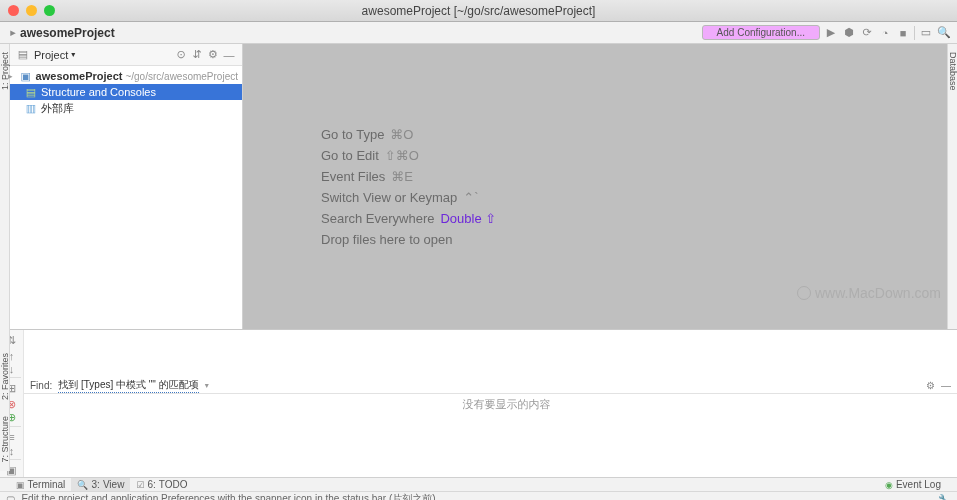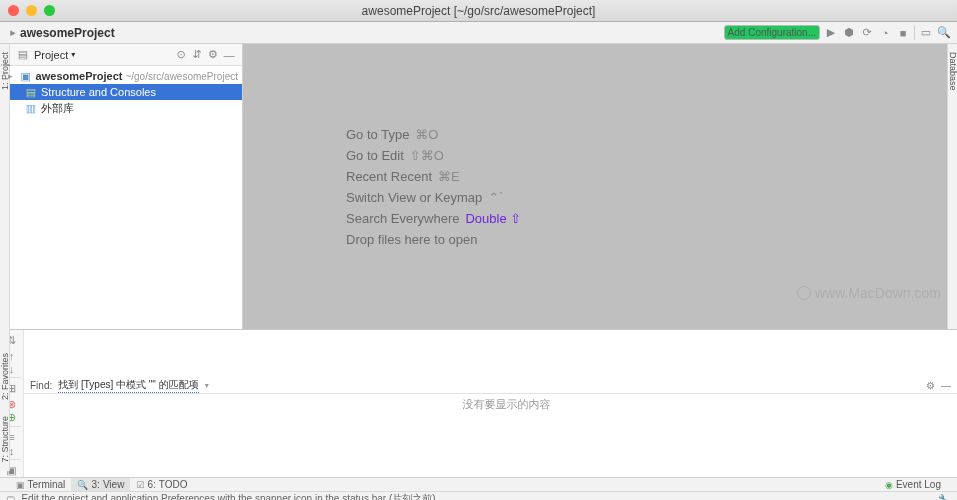--- a/index.html
+++ b/index.html
@@ -7,21 +7,21 @@
     
     .titlebar { height: 22px; background: linear-gradient(#e8e8e8,#d8d8d8); display: flex; align-items: center; padding: 0 8px; border-bottom: 1px solid #b0b0b0; position: relative; }
     .traffic { display: flex; gap: 7px; }
     .dot { width: 11px; height: 11px; border-radius: 50%; }
     .dot.r { background: #ff5f57; } .dot.y { background: #febc2e; } .dot.g { background: #28c840; }
     .title { position: absolute; left: 50%; transform: translateX(-50%); font-size: 12px; color: #444; }
     
     .toolbar { height: 22px; background: #f2f2f2; border-bottom: 1px solid #d0d0d0; display: flex; align-items: center; padding: 0 6px; }
     .tb-left { font-weight: 600; font-size: 12px; }
     .tb-right { margin-left: auto; display: flex; align-items: center; gap: 4px; }
-    .tb-btn { padding: 1px 3px; font-size: 10px; border: 1px solid #b8b8b8; background: #22c55e; border-radius: 3px; color: #555; margin-left: 29px; }
+    .tb-btn { padding: 1px 14px; font-size: 10px; border: 1px solid #b8b8b8; background: #f0abfc; border-radius: 3px; color: #555; margin-left: 29px; }
     .ico { width: 14px; height: 14px; display: inline-flex; align-items: center; justify-content: center; color: #888; }
     
     .main { display: flex; height: 285px; }
     
     .left-gutter { width: 10px; background: #f2f2f2; border-right: 1px solid #d8d8d8; display: flex; flex-direction: column; align-items: center; padding-top: 4px; }
     .gutter-tab { writing-mode: vertical-rl; font-size: 9px; color: #555; padding: 4px 0; transform: rotate(180deg); }
     
     .sidebar { width: 233px; background: #fff; border-right: 1px solid #d0d0d0; }
     .sb-header { height: 22px; background: #f7f7f7; border-bottom: 1px solid #e0e0e0; display: flex; align-items: center; padding: 0 6px; gap: 4px; }
     .sb-header .ico { color: #888; }
@@ -32,21 +32,21 @@
     .tree { padding: 2px 0; font-size: 11px; }
     .tree-row { display: flex; align-items: center; padding: 1px 4px 1px 14px; gap: 3px; white-space: nowrap; }
     .tree-row.sel { background: #3874d8; color: #fff; }
     .tree-ic { width: 14px; height: 14px; display: inline-flex; align-items: center; justify-content: center; flex-shrink: 0; }
     .tree-path { color: #999; font-size: 10px; }
     .tree-row .chevron { width: 8px; margin-left: -10px; color: #999; font-size: 9px; }
     .folder-ic { color: #5b8fc7; }
     .tree-row.root { padding-left: 8px; }
     .tree-row.root .name { font-weight: 600; }
     
-    .editor { flex: 1; background: #bfbfbf; position: relative; display: flex; flex-direction: column; justify-content: center; padding-left: 103px; }
+    .editor { flex: 1; background: #bfbfbf; position: relative; display: flex; flex-direction: column; justify-content: center; padding-left: 78px; }
     .hint { font-size: 13px; color: #6b6b6b; margin: 3px 0; display: flex; align-items: center; gap: 6px; }
     .hint .kbd { color: #8a8a8a; }
     .hint .kbd.bl { color: #6d28d9; }
     .watermark { position: absolute; right: 6px; bottom: 28px; color: #aeaeae; font-size: 14px; display: flex; align-items: center; gap: 4px; }
     .watermark-ic { width: 14px; height: 14px; border: 1.5px solid #aeaeae; border-radius: 50%; }
     
     .right-gutter { width: 10px; background: #f2f2f2; border-left: 1px solid #d8d8d8; display: flex; flex-direction: column; align-items: center; padding-top: 4px; }
     
     .find-panel { height: 148px; background: #fff; border-top: 1px solid #c8c8c8; display: flex; }
     .find-gutter { width: 24px; background: #f6f6f6; border-right: 1px solid #e4e4e4; display: flex; flex-direction: column; align-items: center; padding-top: 4px; gap: 2px; }
@@ -138,21 +138,21 @@
   <div class="editor">
     <div class="hint">
         <span>Go to Type</span> 
         <span class="kbd">⌘O</span>
       </div>
     <div class="hint">
         <span>Go to Edit</span> 
         <span class="kbd">⇧⌘O</span>
       </div>
     <div class="hint">
-        <span>Recent Recent</span> 
+        <span>Event Files</span> 
         <span class="kbd">⌘E</span>
       </div>
     <div class="hint">
         <span>Switch View or Keymap</span> 
         <span class="kbd">⌃`</span>
       </div>
     <div class="hint">
         <span>Search Everywhere</span> 
         <span class="kbd bl">Double ⇧</span>
       </div>

